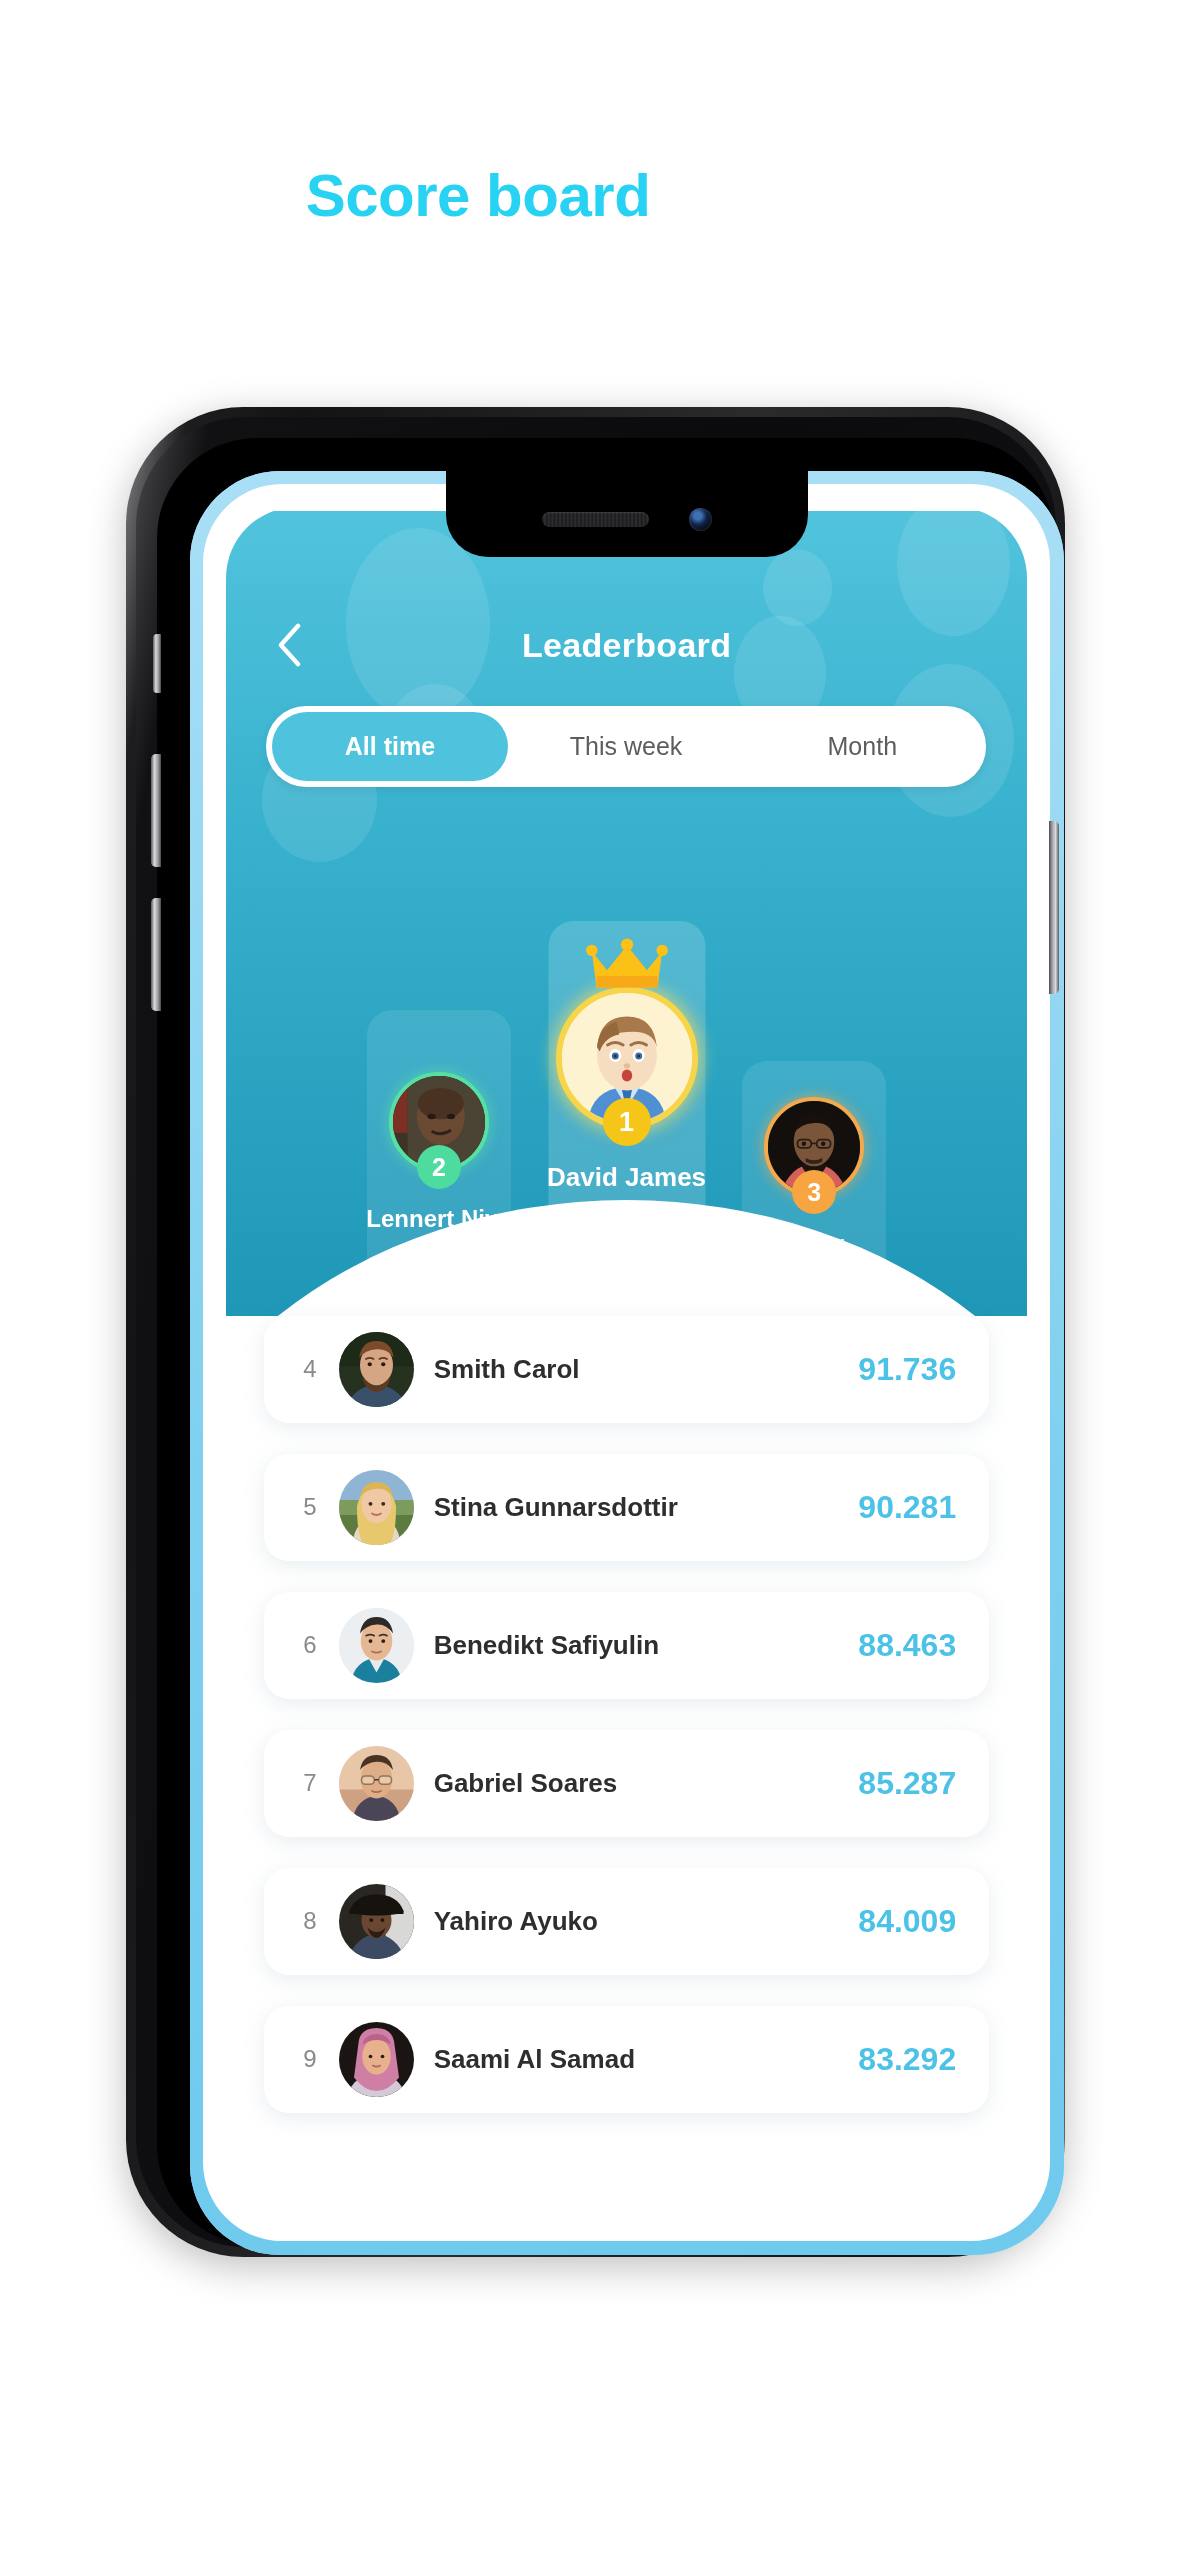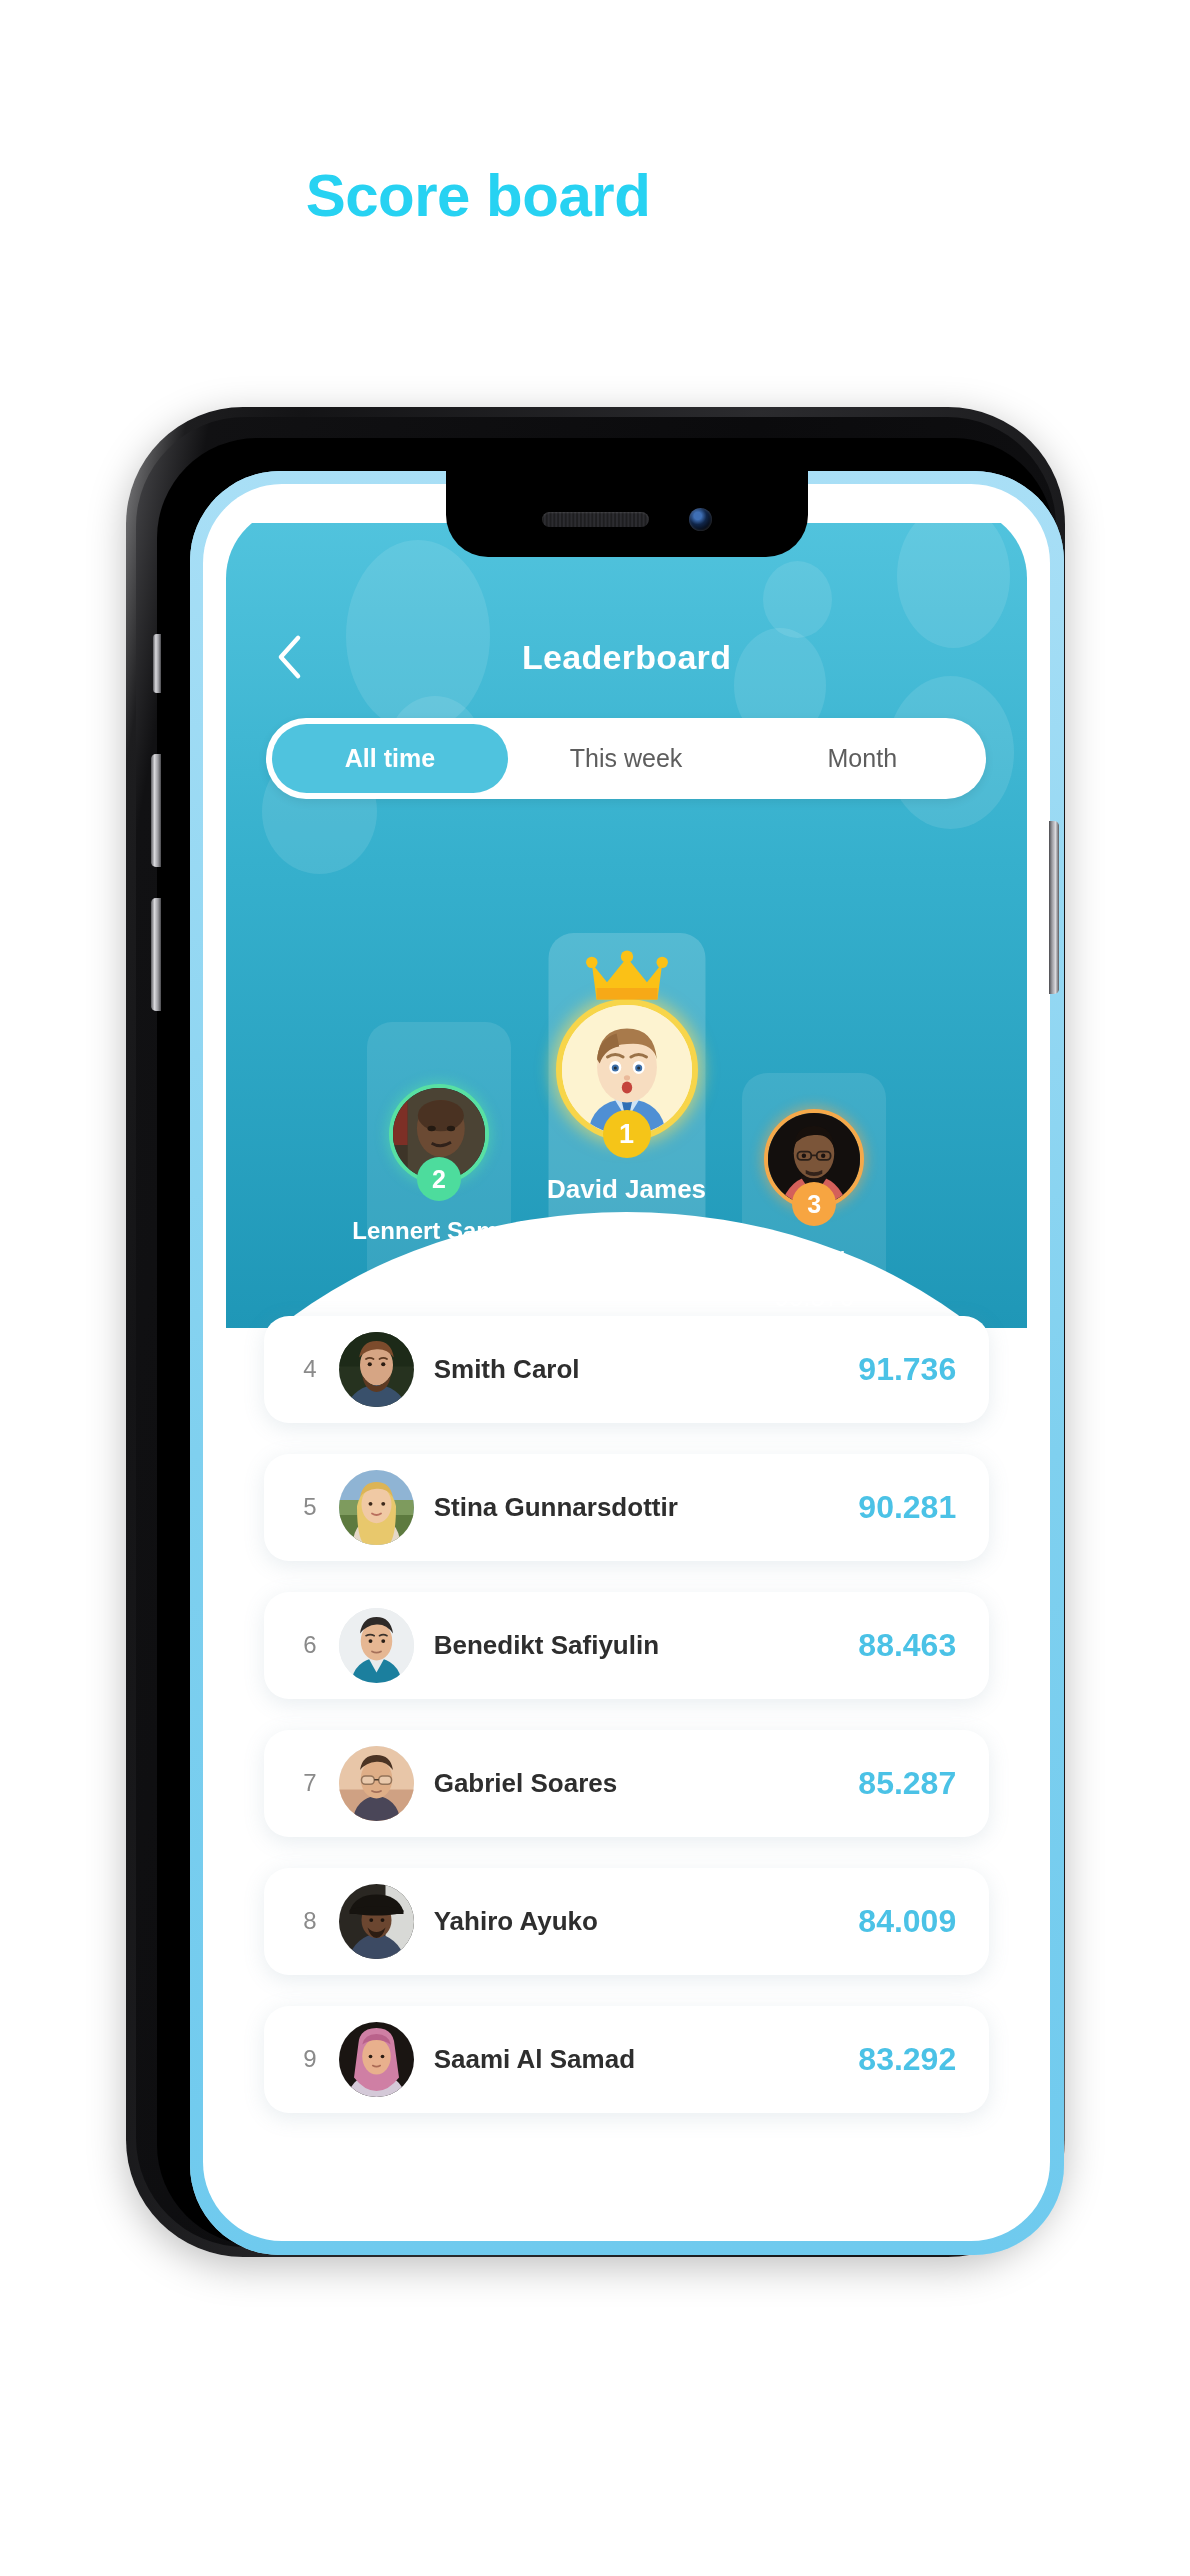--- a/index.html
+++ b/index.html
@@ -95,21 +95,21 @@
     position: absolute;
     left: 23px; top: 23px; right: 23px; bottom: 23px;
     border-radius: 71px;
     overflow: hidden;
     background: #ffffff;
   }
 
   
   .hero {
     position: absolute;
-    left: 0; top: 16px; width: 100%; height: 805px;
+    left: 0; top: 4px; width: 100%; height: 805px;
     background: linear-gradient(180deg,#51c3dd 0%, #36b0cd 42%, #1f97b7 100%);
     overflow: hidden;
   }
   .bubble {
     position: absolute;
     border-radius: 50%;
     background: rgba(255,255,255,.10);
   }
   .b1 { width: 144px; height: 192px; left: 120px; top: 17px; }
   .b2 { width: 92px;  height: 115px; left: 508px; top: 105px; }
@@ -400,21 +400,21 @@
                             <ellipse cx="52" cy="44" rx="26" ry="31" fill="#6b4a33"></ellipse>
                             <ellipse cx="52" cy="30" rx="25" ry="17" fill="#4a3222"></ellipse>
                             <ellipse cx="42" cy="44" rx="4.5" ry="3" fill="#241a12"></ellipse>
                             <ellipse cx="63" cy="44" rx="4.5" ry="3" fill="#241a12"></ellipse>
                             <path d="M42 60 Q52 66 63 59" stroke="#30211a" stroke-width="3" fill="none"></path>
                             <path d="M22 100 Q52 72 82 100 Z" fill="#3b2f24"></path>
                           </svg>
                         </div>
                         <div class="rank-badge green">2</div>
                       </div>
-                      <div class="pname">Lennert Samad</div>
+                      <div class="pname">Lennert Niva</div>
                       <div class="pscore">120.774</div>
                     </div>
 
                     <div class="pcol first">
                       <div class="pillar"></div>
                       <div class="crown">
                         <svg width="82" height="59" viewBox="0 0 86 62">
                           <path d="M6 14 L22 34 L43 8 L64 34 L80 14 L75 52 L11 52 Z" fill="#fbc116"></path>
                           <path d="M11 40 L75 40 L75 52 L11 52 Z" fill="#f7a917"></path>
                           <circle cx="6" cy="13" r="6" fill="#fbc116"></circle>

